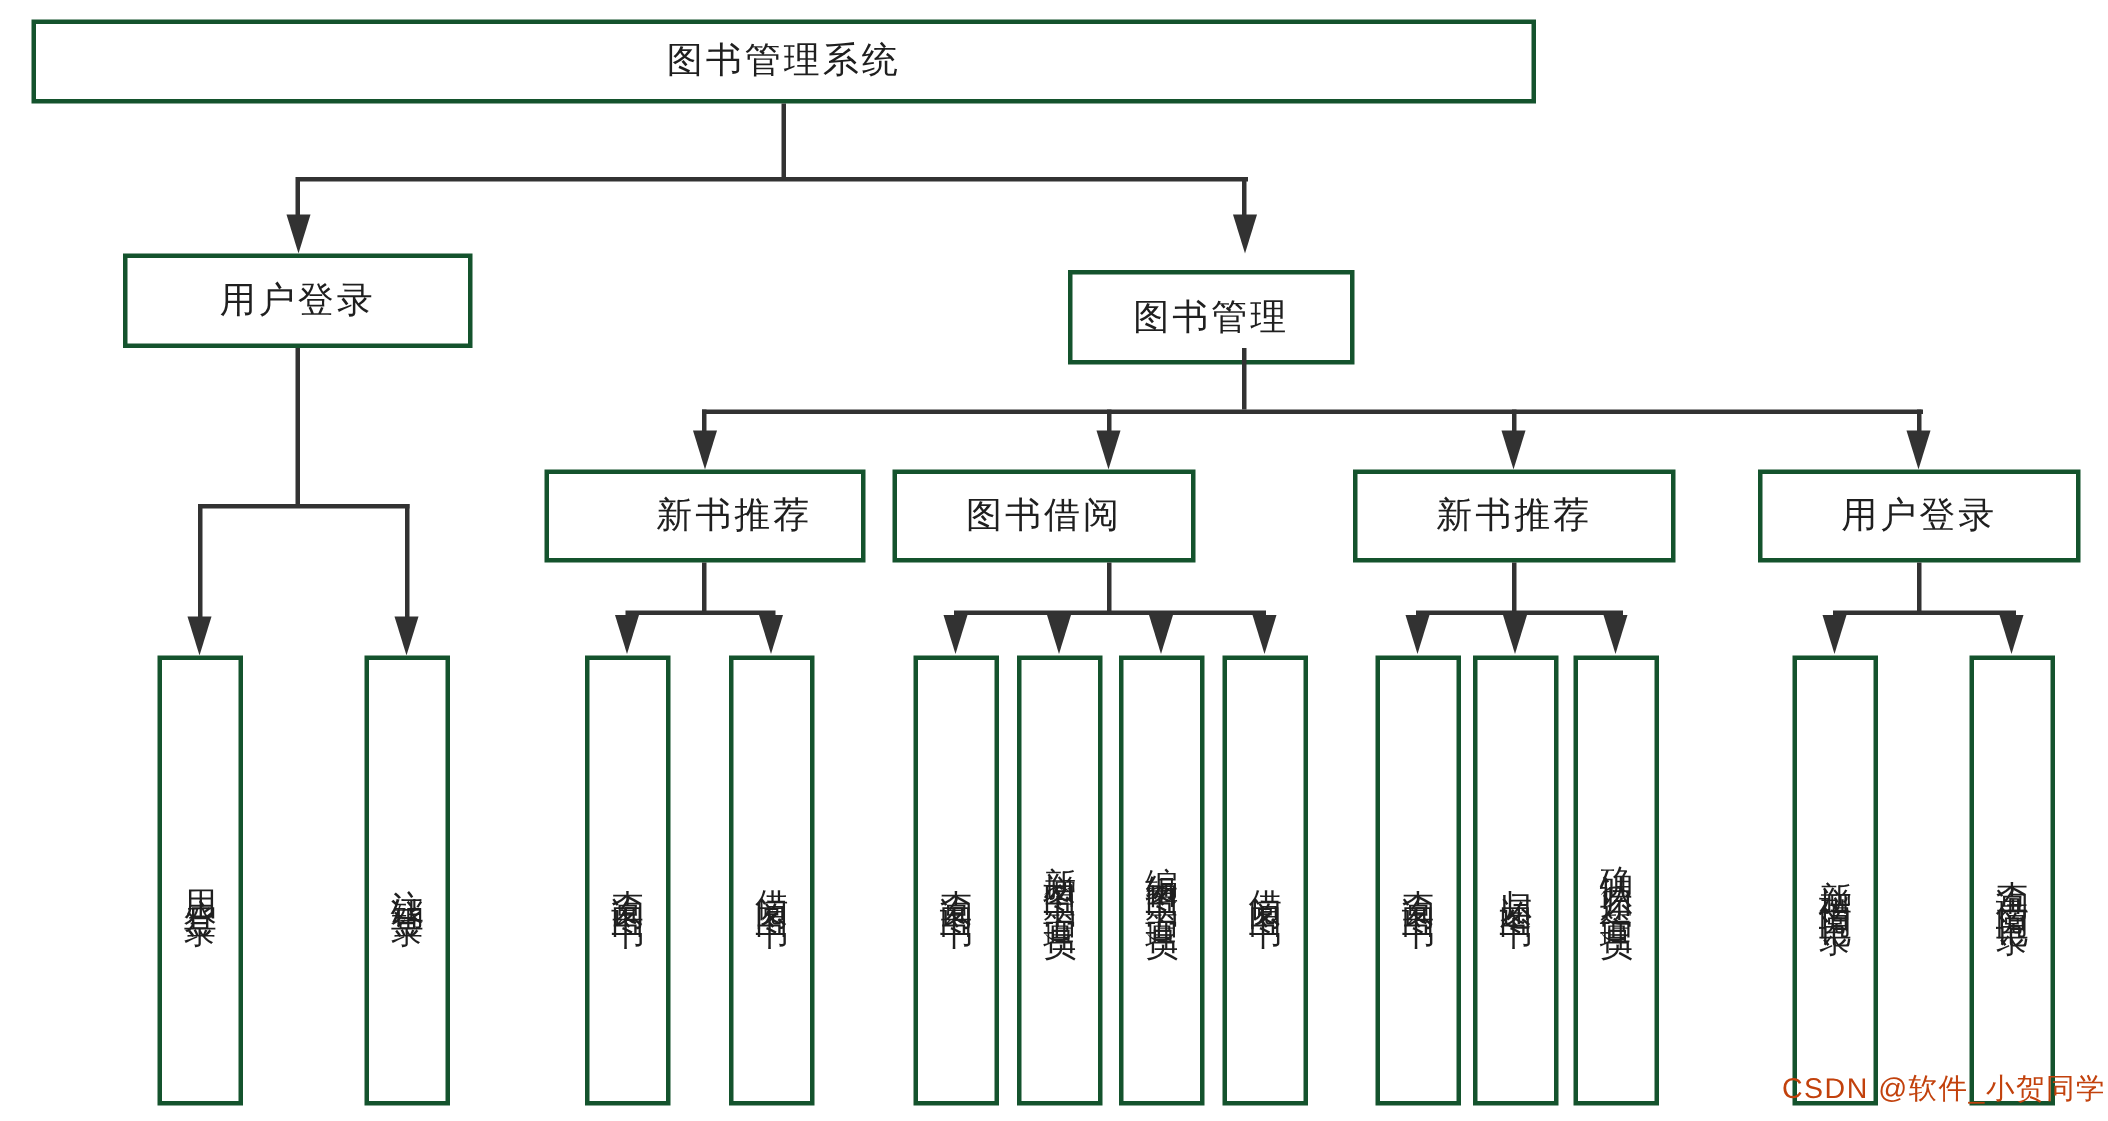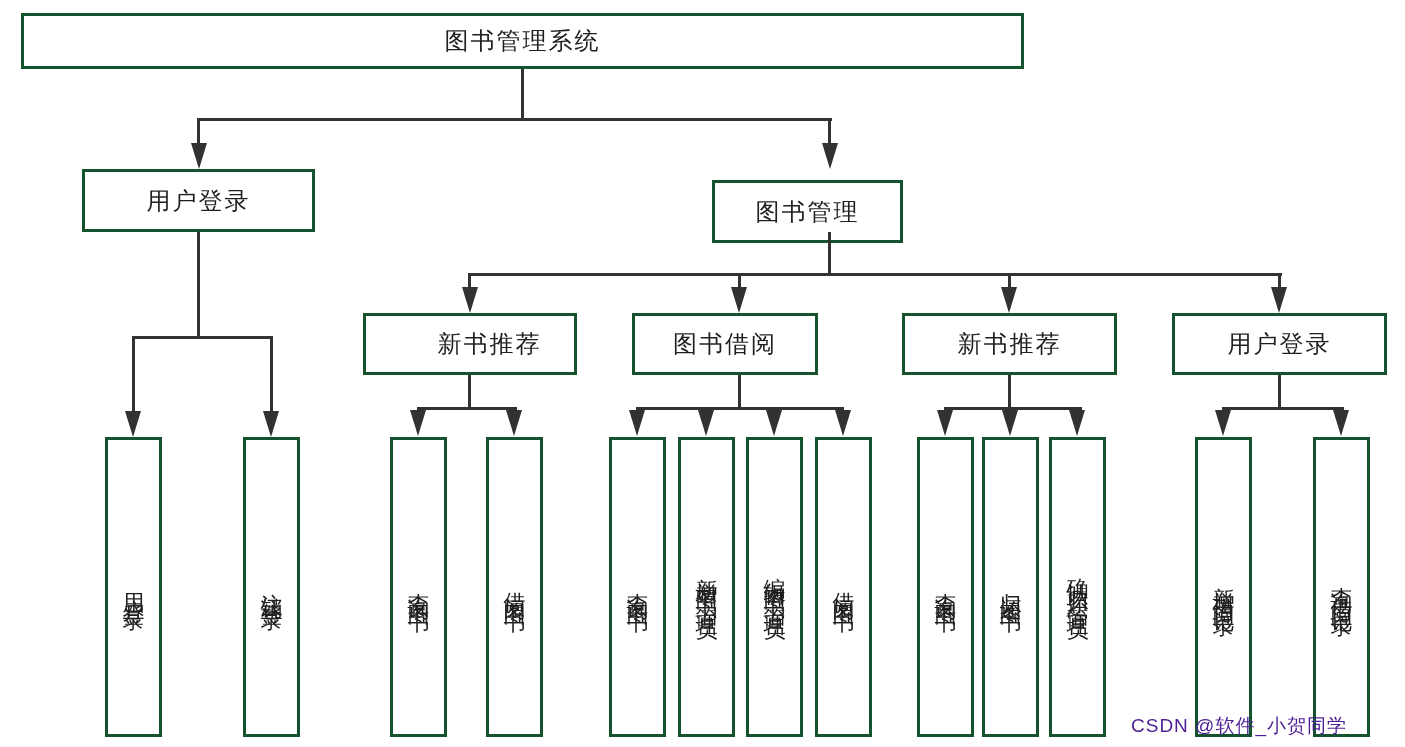--- a/index.html
+++ b/index.html
@@ -18,22 +18,22 @@
     font-size:22px;letter-spacing:6px;line-height:1;
   }
   .vline{position:absolute;width:3px;background:#323232;}
   .hline{position:absolute;height:3px;background:#323232;}
   .arrow-down{
     position:absolute;width:0;height:0;
     border-left:8px solid transparent;border-right:8px solid transparent;
     border-top:26px solid #323232;
   }
   .watermark{
-    position:absolute;left:1131px;top:713px;z-index:5;
-    font-size:19px;letter-spacing:1px;color:#4c1d95;white-space:nowrap;
+    position:absolute;left:1188px;top:713px;z-index:5;
+    font-size:19px;letter-spacing:1px;color:#c2410c;white-space:nowrap;
   }
 </style>
 </head>
 <body>
 
 <div id="canvas">
 
   <div class="box hbox" style="left:21px;top:13px;width:1003px;height:56px;">
     <span>图书管理系统</span>
   </div>
@@ -66,21 +66,21 @@
   <div class="vline" style="left:738px;top:273px;height:16px;"></div>
   <div class="arrow-down" style="left:731px;top:287px;"></div>
   <div class="vline" style="left:1008px;top:273px;height:16px;"></div>
   <div class="arrow-down" style="left:1001px;top:287px;"></div>
   <div class="vline" style="left:1278px;top:273px;height:16px;"></div>
   <div class="arrow-down" style="left:1271px;top:287px;"></div>
 
   <div class="box hbox" style="left:363px;top:313px;width:214px;height:62px;padding-left:39px;">
     <span>新书推荐</span>
   </div>
-  <div class="box hbox" style="left:632px;top:313px;width:186px;height:62px;">
+  <div class="box hbox" style="left:595px;top:313px;width:202px;height:62px;">
     <span>图书借阅</span>
   </div>
   <div class="box hbox" style="left:902px;top:313px;width:215px;height:62px;">
     <span>新书推荐</span>
   </div>
   <div class="box hbox" style="left:1172px;top:313px;width:215px;height:62px;">
     <span>用户登录</span>
   </div>
 
   <div class="vline" style="left:468px;top:375px;height:33px;"></div>

